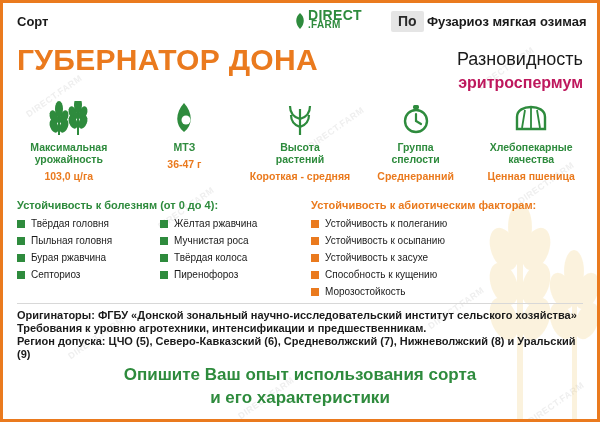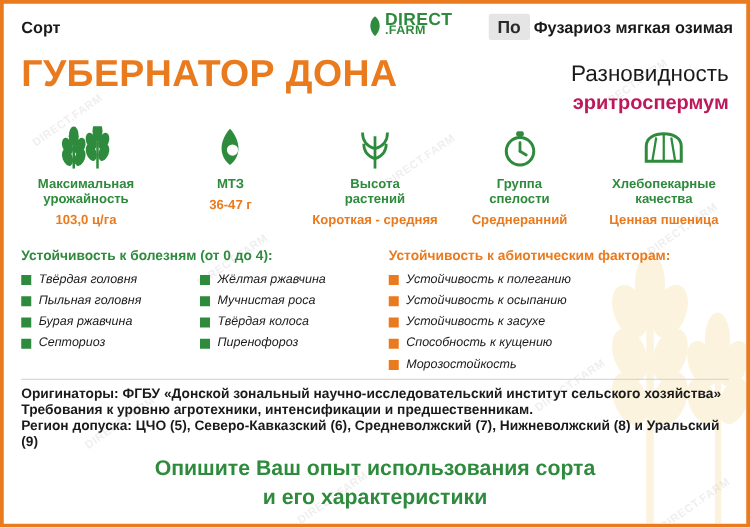--- a/index.html
+++ b/index.html
@@ -86,21 +86,21 @@
   .panel-head{
     font-size:11px;font-weight:bold;color:#2e8b3d;margin-bottom:8px;
   }
   .panel-head.orange{color:#ea7a1e;}
   .col-left{position:absolute;left:14px;top:196px;width:286px;}
   .col-right{position:absolute;left:308px;top:196px;width:280px;}
   .list{margin:0;padding:0;list-style:none;}
   .two-col{display:flex;}
   .two-col ul{width:50%;}
   .item{
-    display:flex;align-items:flex-start;margin-bottom:7px;font-size:10px;color:#1a1a1a;font-style:italic;
+    display:flex;align-items:flex-start;margin-bottom:7px;font-size:10px;color:#1a1a1a;
   }
   .bullet{
     width:8px;height:8px;flex:0 0 8px;margin-right:6px;margin-top:1px;
     background:#2e8b3d;
   }
   .bullet.orange{background:#ea7a1e;}
   .itxt{line-height:10px;}
   
   .divider{
     position:absolute;left:14px;right:14px;top:300px;height:1px;background:#d8d8d8;

